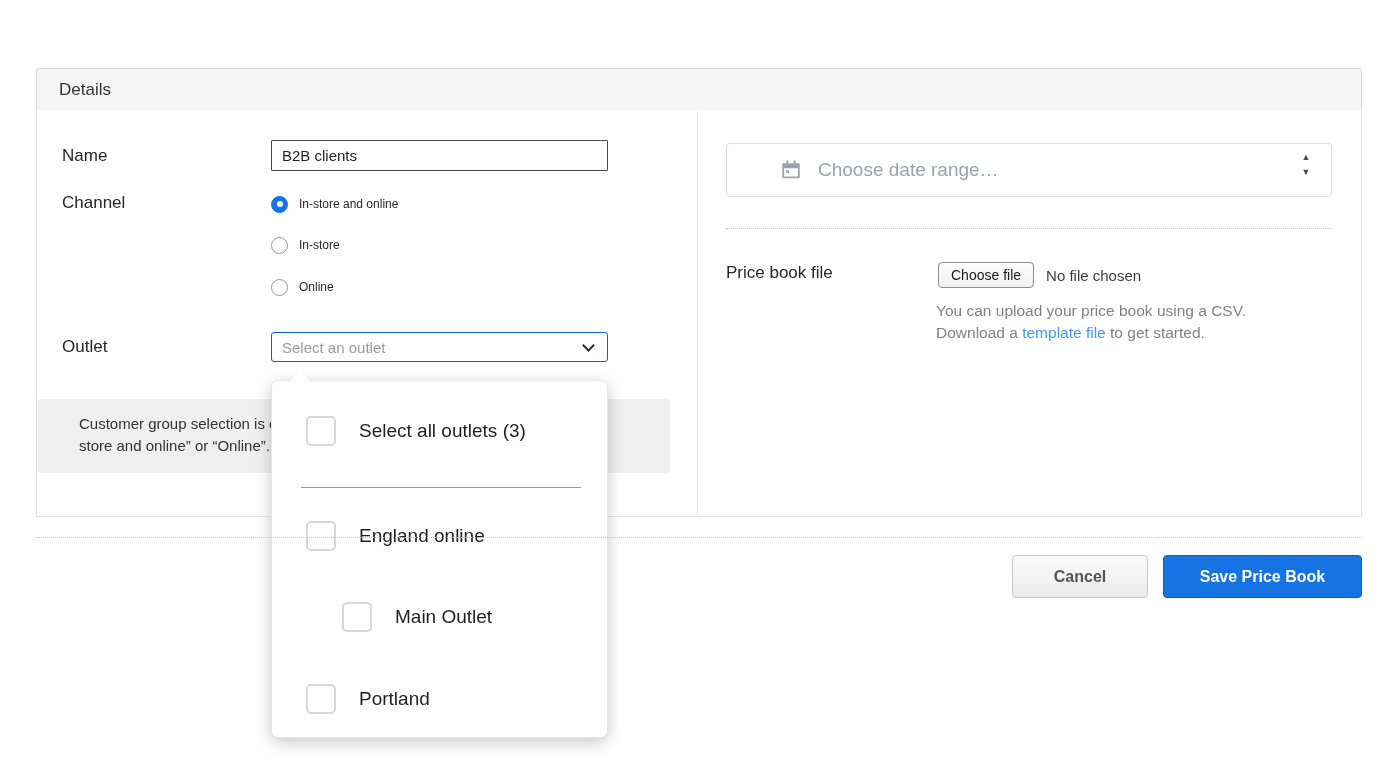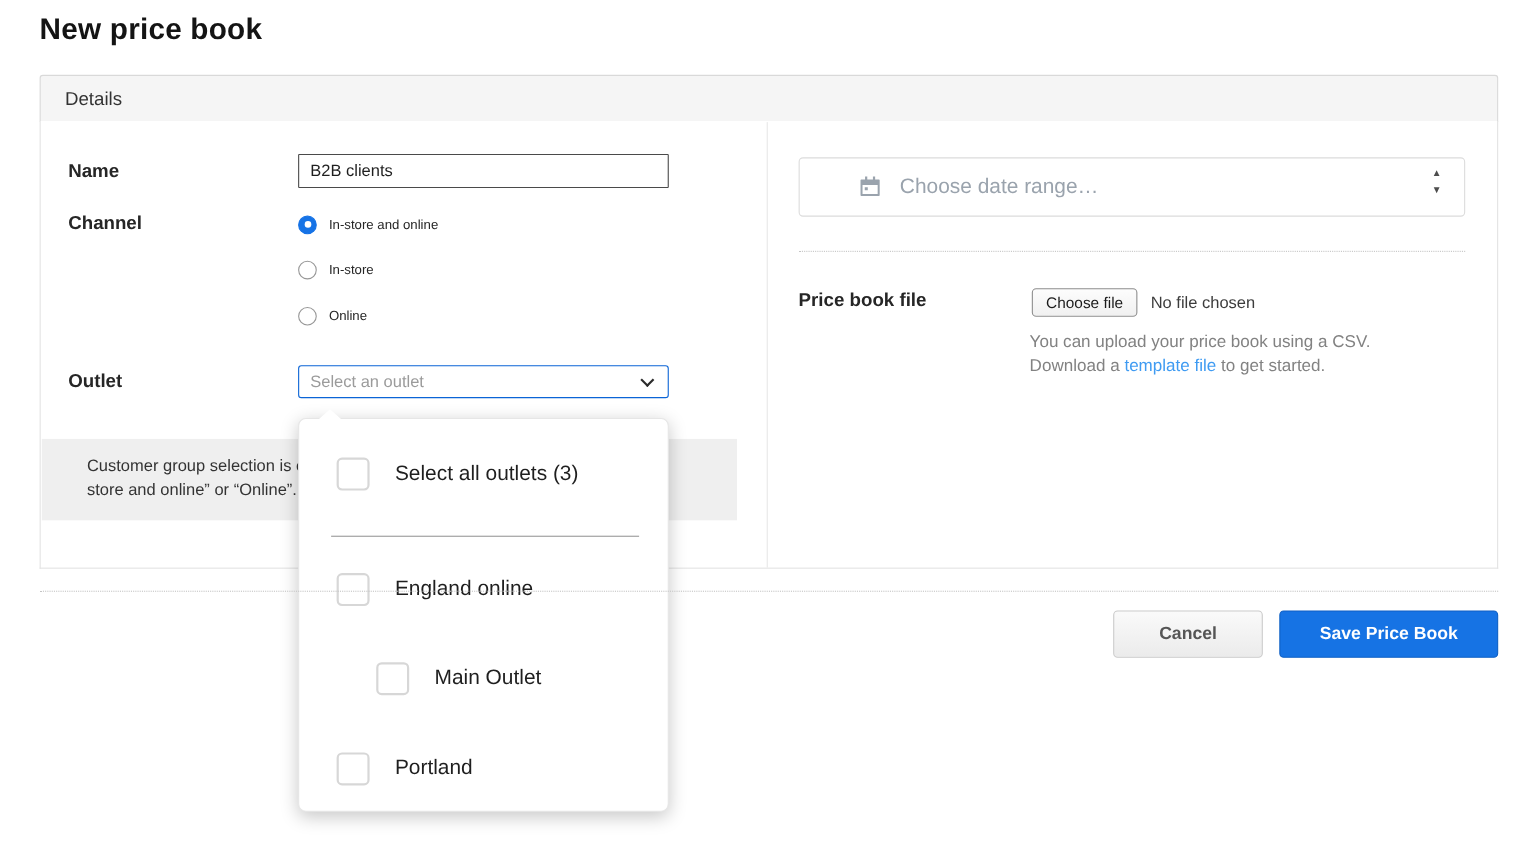--- a/index.html
+++ b/index.html
@@ -9,21 +9,21 @@
 
   .page-title { position:absolute; left:36px; top:11px; font-size:27px; font-weight:700; color:#141414; letter-spacing:.2px; }
 
   .panel-header { position:absolute; left:36px; top:68px; width:1326px; height:43px;
     background:#f5f5f5; border:1px solid #d9d9d9; border-radius:3px 3px 0 0;
     font-size:17px; color:#333; line-height:41px; padding-left:22px; }
   .panel-body { position:absolute; left:36px; top:110px; width:1326px; height:407px;
     background:#fff; border:1px solid #e3e3e3; border-top:none; }
   .v-divider { position:absolute; left:697px; top:111px; width:1px; height:405px; background:#e8e8e8; }
 
-  .field-label { position:absolute; font-size:17px; font-weight:700; color:#262626; }
+  .field-label { position:absolute; font-size:17px; font-weight:400; color:#262626; }
 
   .text-input { position:absolute; left:271px; top:140px; width:337px; height:31px;
     border:1px solid #4a4a4a; border-radius:1px; font-family:"Liberation Sans",sans-serif;
     font-size:15px; color:#1f1f1f; padding:0 10px; background:#fff; }
 
   .radio-row { position:absolute; left:271px; height:20px; display:flex; align-items:center; gap:11px; }
   .radio { width:17px; height:17px; border-radius:50%; border:1.5px solid #979797; background:#fff; position:relative; flex:0 0 17px; }
   .radio.checked { background:#1673e6; border-color:#1673e6; }
   .radio.checked::after { content:""; position:absolute; left:50%; top:50%; width:6px; height:6px;
     margin:-3px 0 0 -3px; border-radius:50%; background:#fff; }
@@ -70,21 +70,20 @@
     font-size:16px; font-weight:700; cursor:pointer; }
   .btn-cancel { left:1012px; top:555px; width:136px; background:linear-gradient(#fafafa,#ebebeb);
     border:1px solid #c9c9c9; color:#555; }
   .btn-save { left:1163px; top:555px; width:199px; background:#1673e4; border:1px solid #0e5fc4; color:#fff; }
 </style>
 </head>
 <body>
 
 <div class="stage">
 
-  <h1 class="page-title">New price book</h1>
 
   <div class="panel-header">Details</div>
   <div class="panel-body"></div>
   <div class="v-divider"></div>
 
   <div class="field-label" style="left:62px; top:146px;">Name</div>
   <input class="text-input" type="text" value="B2B clients" style="">
 
   <div class="field-label" style="left:62px; top:193px;">Channel</div>
 

